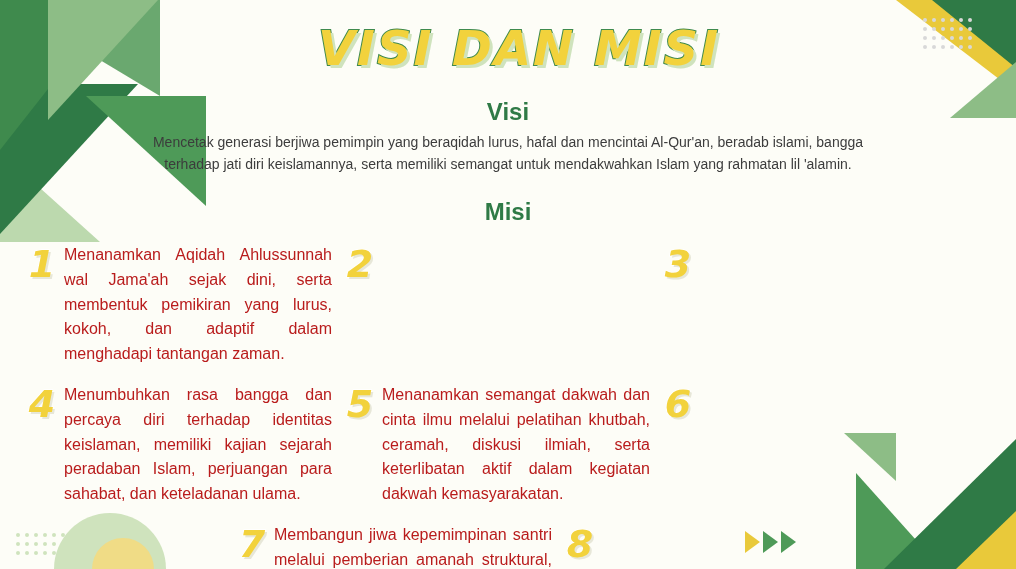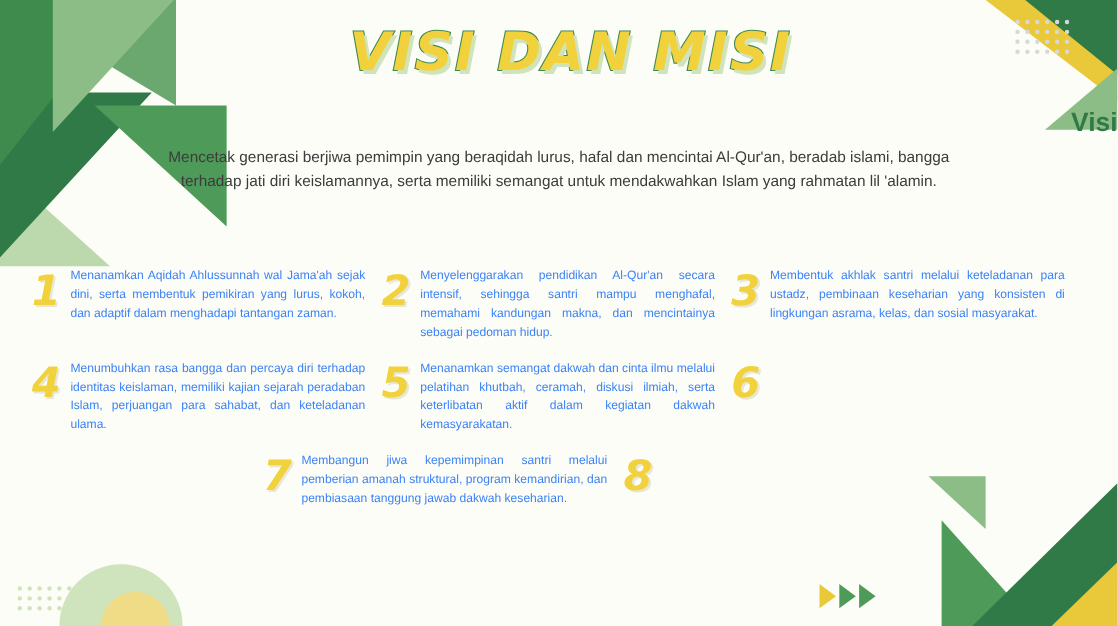--- a/index.html
+++ b/index.html
@@ -71,21 +71,21 @@
     text-shadow: 3px 3px 0 #cfe3bd;
     margin-left: 22px;
   }
 
   .section-head {
     text-align: center;
     font-size: 24px;
     font-weight: bold;
     color: #2f7a46;
   }
-  #visi-head { position: absolute; top: 98px; left: 0; right: 0; text-align: right; }
+  #visi-head { position: absolute; top: 98px; left: 0; right: 0; }
   #misi-head { position: absolute; top: 198px; left: 0; right: 0; }
 
   .visi-text {
     position: absolute; top: 131px; left: 130px; width: 756px;
     text-align: center;
     font-size: 14px;
     line-height: 1.6;
     color: #3c3c3c;
   }
 
@@ -113,23 +113,23 @@
     -webkit-text-stroke: 1.5px #ffffff;
     paint-order: stroke fill;
     text-shadow: 2px 2px 0 #e7e7d8;
     line-height: 1;
     width: 44px;
     flex: 0 0 44px;
     text-align: center;
     margin-top: 2px;
   }
   .txt {
-    font-size: 11px;
+    font-size: 16px;
     line-height: 1.55;
-    color: #3b82f6;
+    color: #b91c1c;
     text-align: justify;
   }
 </style>
 </head>
 <body>
 
 <div class="slide">
 
   <div class="deco tl-wrap">
     <div class="tri tl-e"></div>
@@ -203,34 +203,33 @@
     <div class="chev"></div>
     <div class="chev green"></div>
     <div class="chev green"></div>
   </div>
 
   <div class="title">VISI DAN MISI</div>
 
   <div id="visi-head" class="section-head">Visi</div>
   <div class="visi-text">Mencetak generasi berjiwa pemimpin yang beraqidah lurus, hafal dan mencintai Al-Qur'an, beradab islami, bangga terhadap jati diri keislamannya, serta memiliki semangat untuk mendakwahkan Islam yang rahmatan lil 'alamin.</div>
 
+  <div id="misi-head" class="section-head">Misi</div>
 
   <div class="misi-grid">
     <div class="row r1">
       <div class="item">
         <div class="num">1</div>
         <div class="txt">Menanamkan Aqidah Ahlussunnah wal Jama'ah sejak dini, serta membentuk pemikiran yang lurus, kokoh, dan adaptif dalam menghadapi tantangan zaman.</div>
       </div>
       <div class="item">
         <div class="num">2</div>
-        <div class="txt">Menyelenggarakan pendidikan Al-Qur'an secara intensif, sehingga santri mampu menghafal, memahami kandungan makna, dan mencintainya sebagai pedoman hidup.</div>
       </div>
       <div class="item">
         <div class="num">3</div>
-        <div class="txt">Membentuk akhlak santri melalui keteladanan para ustadz, pembinaan keseharian yang konsisten di lingkungan asrama, kelas, dan sosial masyarakat.</div>
       </div>
     </div>
 
     <div class="row r2">
       <div class="item">
         <div class="num">4</div>
         <div class="txt">Menumbuhkan rasa bangga dan percaya diri terhadap identitas keislaman, memiliki kajian sejarah peradaban Islam, perjuangan para sahabat, dan keteladanan ulama.</div>
       </div>
       <div class="item">
         <div class="num">5</div>

